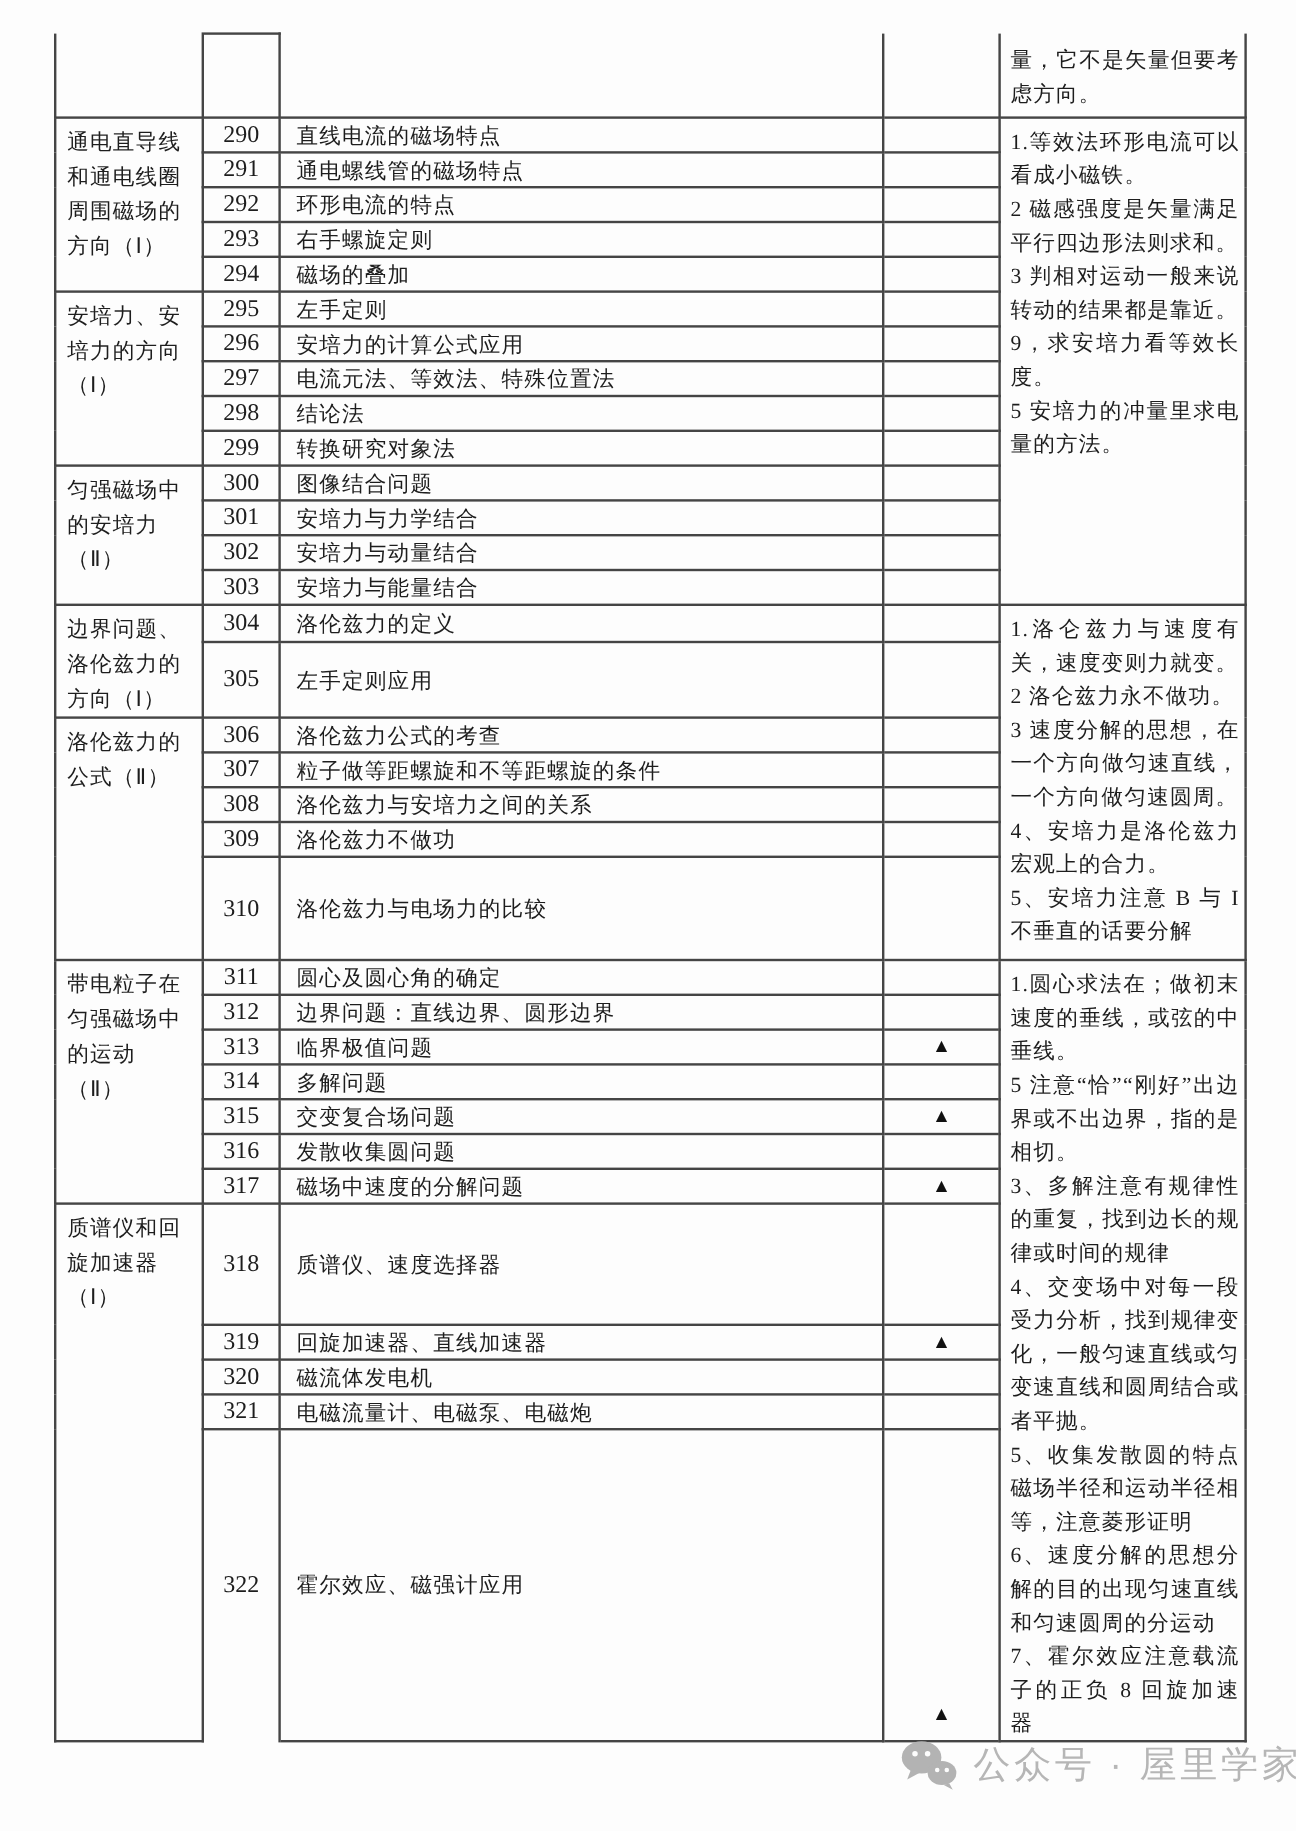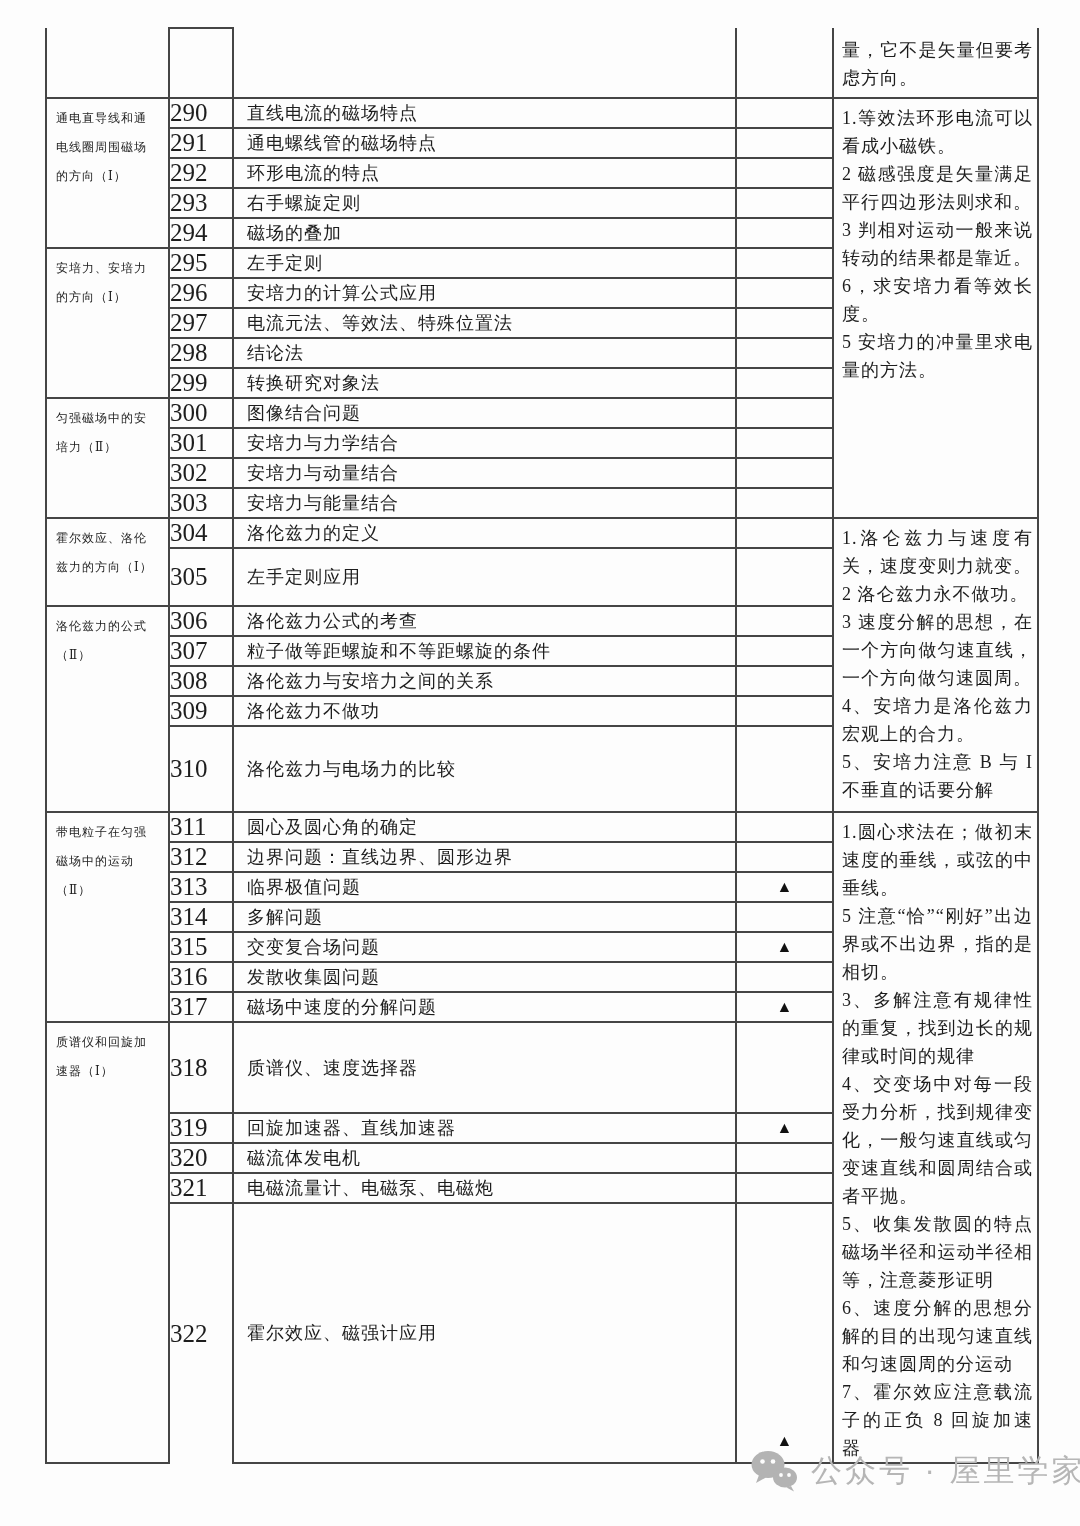--- a/index.html
+++ b/index.html
@@ -19,26 +19,26 @@
   td.nt{border-top-style:hidden;}
   td.nb{border-bottom-style:hidden;}
 
   tr.r-top{height:70px;}
   tr.r-std{height:29px;}
   tr.r-dbl{height:58px;border-radius:18px;}
   tr.r-trp{height:86px;}
   tr.r-xl {height:260px;}
 
   td.cat{
-    vertical-align:top;font-size:12px;line-height:29px;
-    padding:5px 12px 0 9px;letter-spacing:1px;
+    vertical-align:top;font-size:18px;line-height:29px;
+    padding:5px 12px 0 9px;letter-spacing:1px;font-family:Liberation Serif, serif;
   }
   td.num{
-    text-align:left;vertical-align:middle;
-    font-size:25px;padding:0;
+    text-align:center;vertical-align:middle;
+    font-size:20px;padding:0;
   }
   td.topic{
     vertical-align:middle;font-size:18px;letter-spacing:1px;
     padding:0 8px 0 13px;white-space:nowrap;overflow:hidden;
   }
   td.mark{
     text-align:center;vertical-align:middle;
     font-size:16px;padding:0;color:#111;
   }
   td.mark.mark-bottom{vertical-align:bottom;padding-bottom:12px;}
@@ -84,21 +84,21 @@
 
   <tr class="r-std">
     <td class="cat" rowspan="5">通电直导线和通电线圈周围磁场的方向（Ⅰ）</td>
     <td class="num">290</td>
     <td class="topic">直线电流的磁场特点</td>
     <td class="mark"></td>
     <td class="notes" rowspan="14">
       <div class="note-item">1.等效法环形电流可以看成小磁铁。</div>
       <div class="note-item">2 磁感强度是矢量满足平行四边形法则求和。</div>
       <div class="note-item">3 判相对运动一般来说转动的结果都是靠近。</div>
-      <div class="note-item">6，求安培力看等效长度。</div>
+      <div class="note-item">9，求安培力看等效长度。</div>
       <div class="note-item">5 安培力的冲量里求电量的方法。</div>
     </td>
   </tr>
 
   <tr class="r-std">
     <td class="num">291</td>
     <td class="topic">通电螺线管的磁场特点</td>
     <td class="mark"></td>
   </tr>
 
@@ -170,21 +170,21 @@
     <td class="mark"></td>
   </tr>
 
   <tr class="r-std">
     <td class="num">303</td>
     <td class="topic">安培力与能量结合</td>
     <td class="mark"></td>
   </tr>
 
   <tr class="r-std">
-    <td class="cat" rowspan="2">霍尔效应、洛伦兹力的方向（Ⅰ）</td>
+    <td class="cat" rowspan="2">边界问题、洛伦兹力的方向（Ⅰ）</td>
     <td class="num">304</td>
     <td class="topic">洛伦兹力的定义</td>
     <td class="mark"></td>
     <td class="notes" rowspan="7">
       <div class="note-item">1.洛仑兹力与速度有关，速度变则力就变。</div>
       <div class="note-item">2 洛仑兹力永不做功。</div>
       <div class="note-item">3 速度分解的思想，在一个方向做匀速直线，一个方向做匀速圆周。</div>
       <div class="note-item">4、安培力是洛伦兹力宏观上的合力。</div>
       <div class="note-item">5、安培力注意 B 与 I 不垂直的话要分解</div>
     </td>

